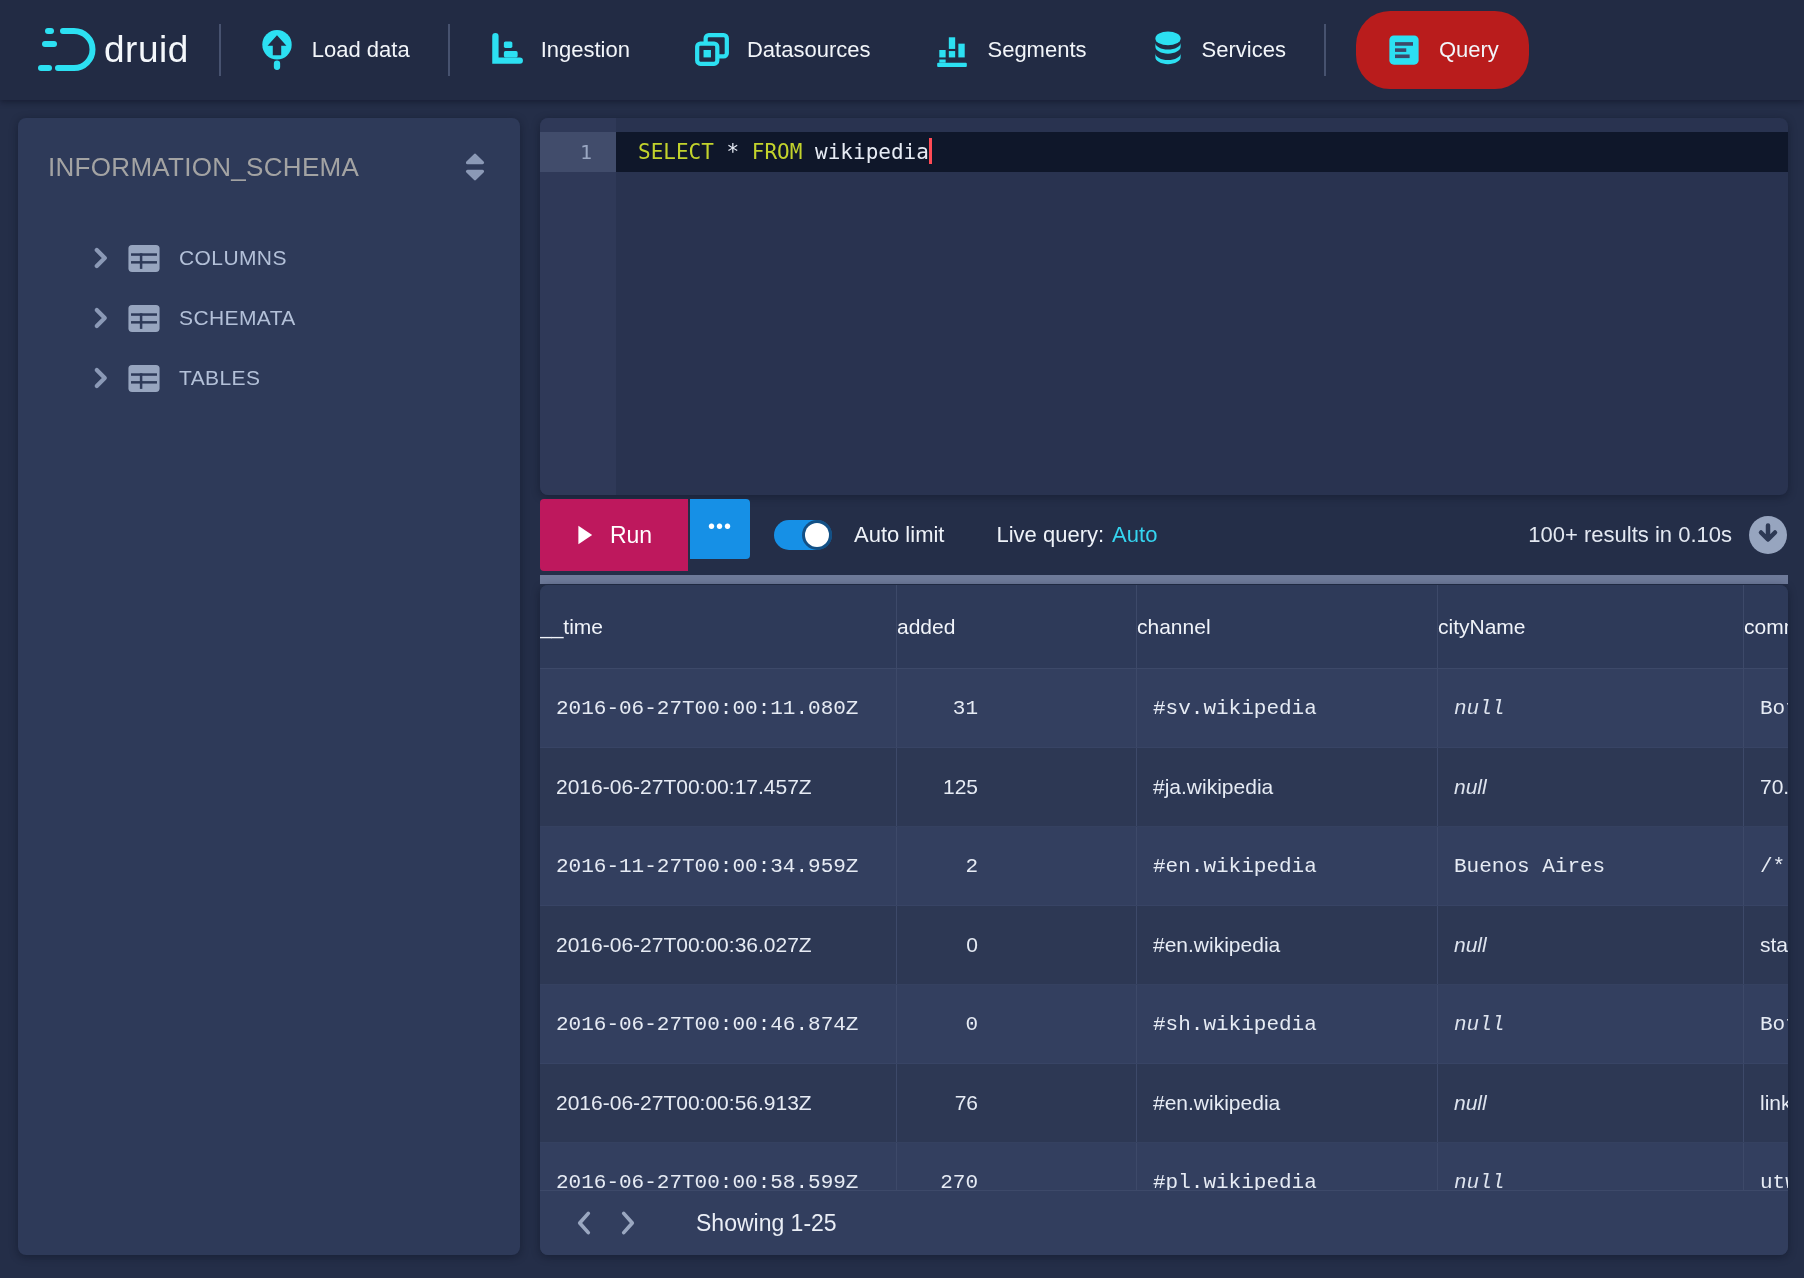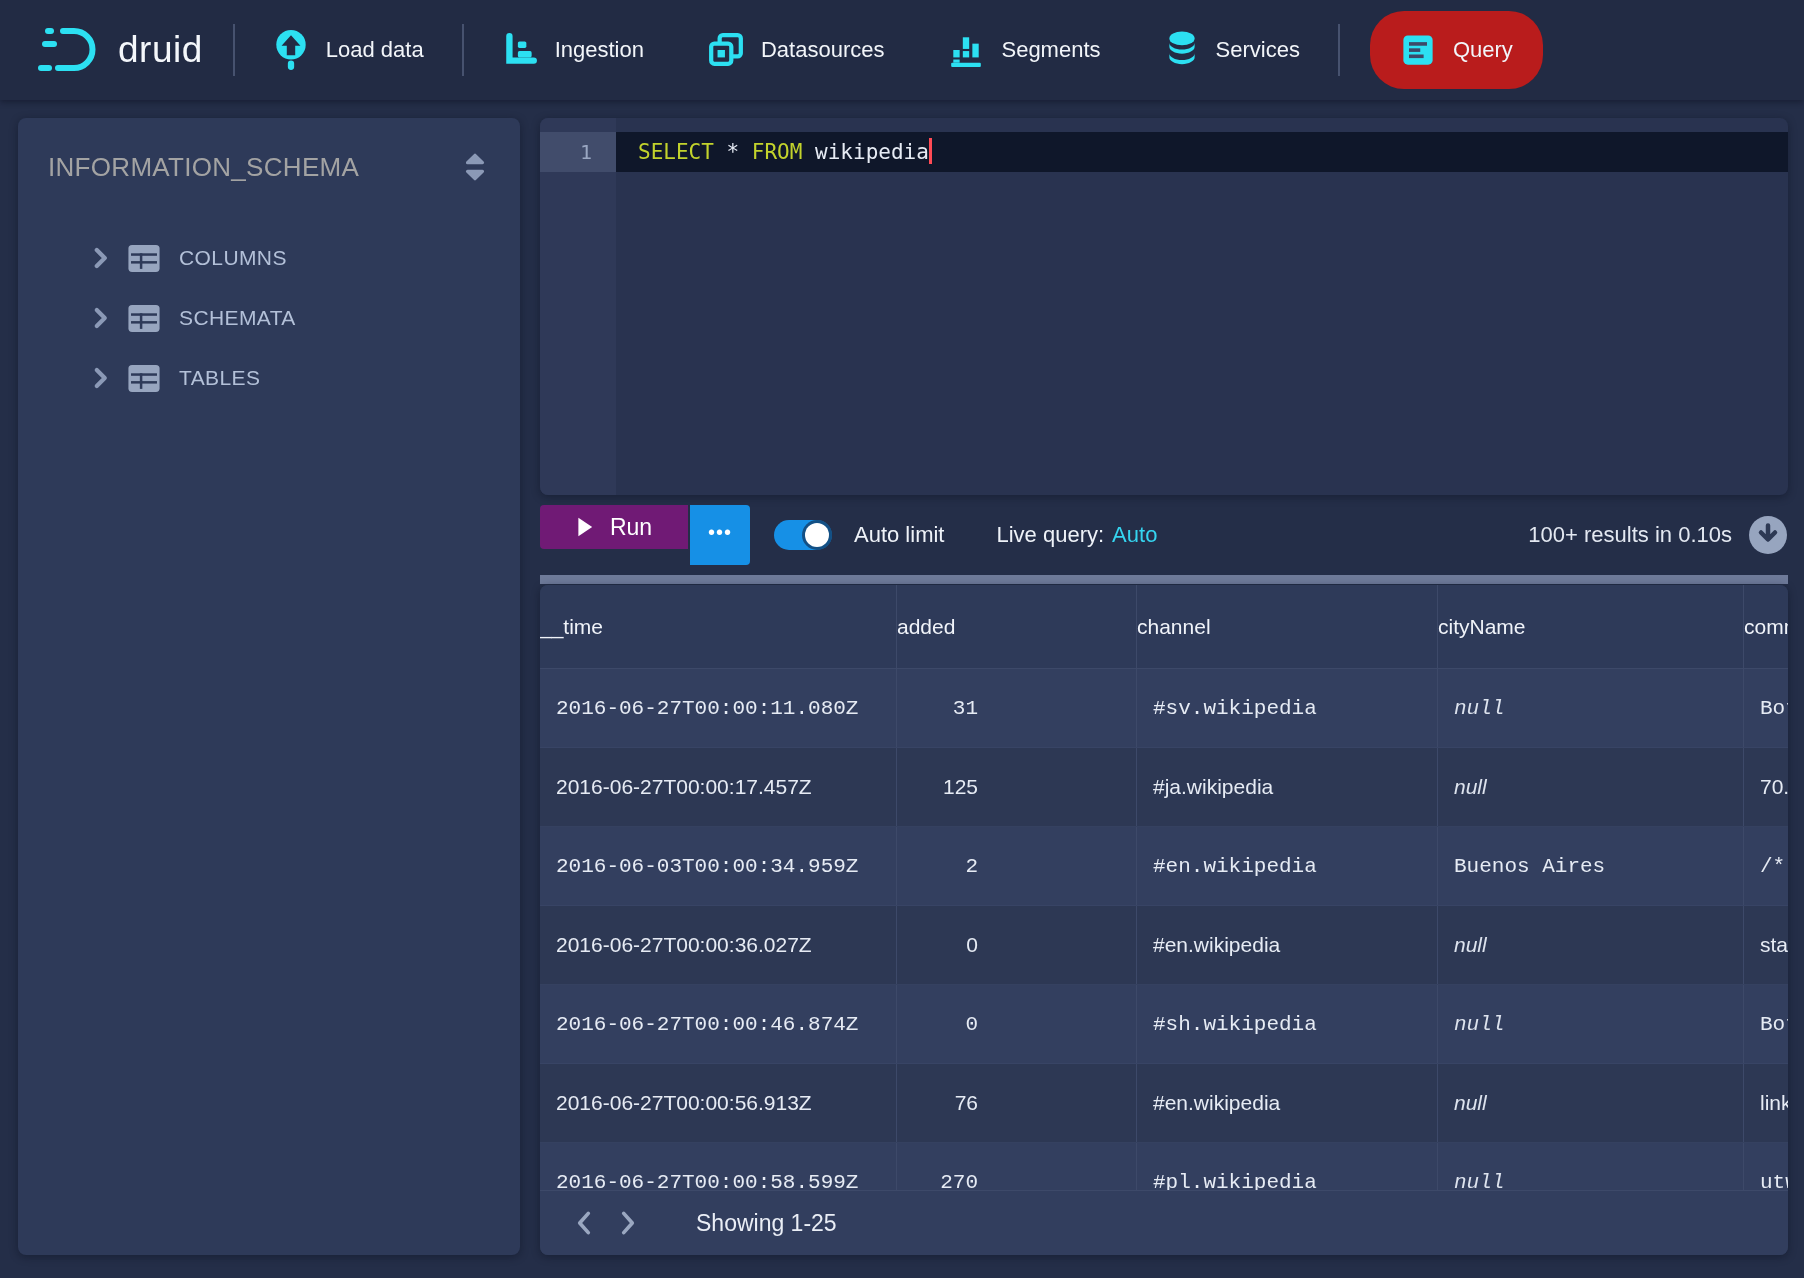--- a/index.html
+++ b/index.html
@@ -13,21 +13,21 @@
 
   
   .topnav {
     position:absolute; top:0; left:0; width:1804px; height:100px;
     background:#222b44;
     display:flex; align-items:center;
     padding-left:38px;
     box-shadow:0 2px 6px rgba(8,12,26,.45);
     z-index:5;
   }
-  .brand { display:flex; align-items:center; gap:14px; }
+  .brand { display:flex; align-items:center; }
   .brand-text { font-size:37px; font-weight:500; color:#f4f7fb; letter-spacing:.5px; }
   .nav-divider { width:2px; height:52px; background:#47526f; margin:0 30px; }
   .nav-item {
     display:flex; align-items:center; gap:17px;
     font-size:22px; color:#f2f5f9; cursor:pointer;
     padding:0 8px; white-space:nowrap;
   }
   .nav-group { display:flex; align-items:center; gap:48px; }
   .nav-item.pill {
     background:#b91c1c; border-radius:34px; height:78px; padding:0 30px;
@@ -80,21 +80,21 @@
   .cursor-caret { display:inline-block; width:3px; height:26px; background:#ff4b55; vertical-align:-5px; }
 
   
   .run-bar {
     position:absolute; left:540px; top:495px; width:1248px; height:80px;
     display:flex; align-items:center;
   }
   .run-group { display:flex; gap:2px; }
   .btn-run {
     display:flex; align-items:center; justify-content:center; gap:16px;
-    width:148px; height:44px; background:#701a75; border:none; cursor:pointer;
+    width:148px; height:72px; background:#be185d; border:none; cursor:pointer;
     border-radius:4px 0 0 4px; color:#fff; font-size:23px;
     font-family:"Liberation Sans", sans-serif;
   }
   .btn-more {
     width:60px; height:60px; background:#1690e6; border:none; cursor:pointer;
     border-radius:0 4px 4px 0; color:#fff; font-size:20px; letter-spacing:1px;
     display:flex; align-items:center; justify-content:center; padding-bottom:6px;
   }
   .switch {
     margin-left:24px; width:58px; height:30px; border-radius:15px;
@@ -352,21 +352,21 @@
         <div class="cell col-comment">Bot</div>
       </div>
       <div class="trow even">
         <div class="cell col-time">2016-06-27T00:00:17.457Z</div>
         <div class="cell col-added num">125</div>
         <div class="cell col-channel">#ja.wikipedia</div>
         <div class="cell col-city null-val">null</div>
         <div class="cell col-comment">70.</div>
       </div>
       <div class="trow odd">
-        <div class="cell col-time">2016-06-03T00:00:34.959Z</div>
+        <div class="cell col-time">2016-11-27T00:00:34.959Z</div>
         <div class="cell col-added num">2</div>
         <div class="cell col-channel">#en.wikipedia</div>
         <div class="cell col-city">Buenos Aires</div>
         <div class="cell col-comment">/* S</div>
       </div>
       <div class="trow even">
         <div class="cell col-time">2016-06-27T00:00:36.027Z</div>
         <div class="cell col-added num">0</div>
         <div class="cell col-channel">#en.wikipedia</div>
         <div class="cell col-city null-val">null</div>

